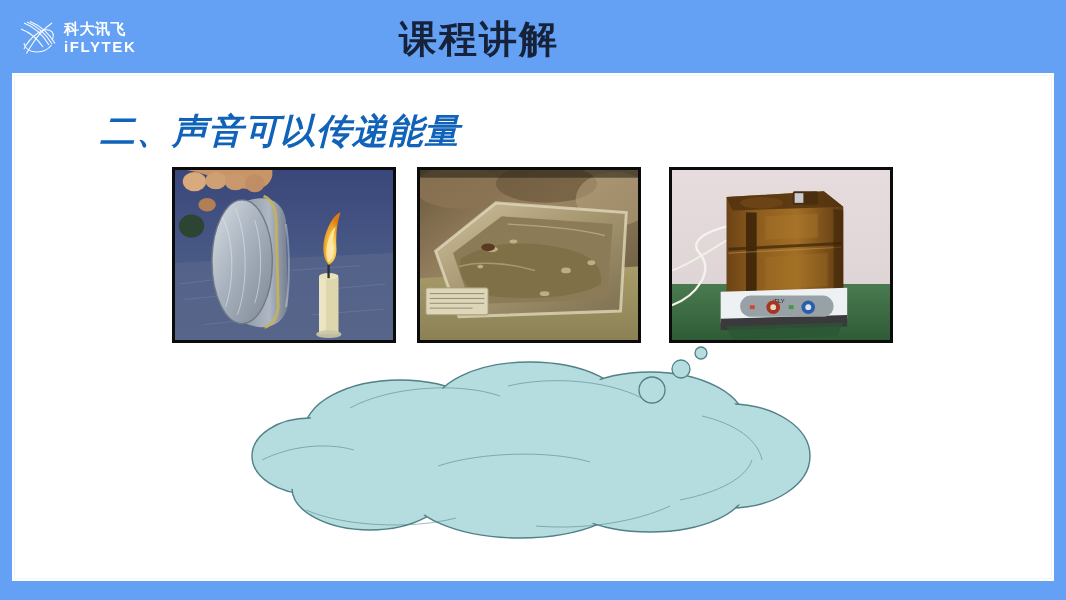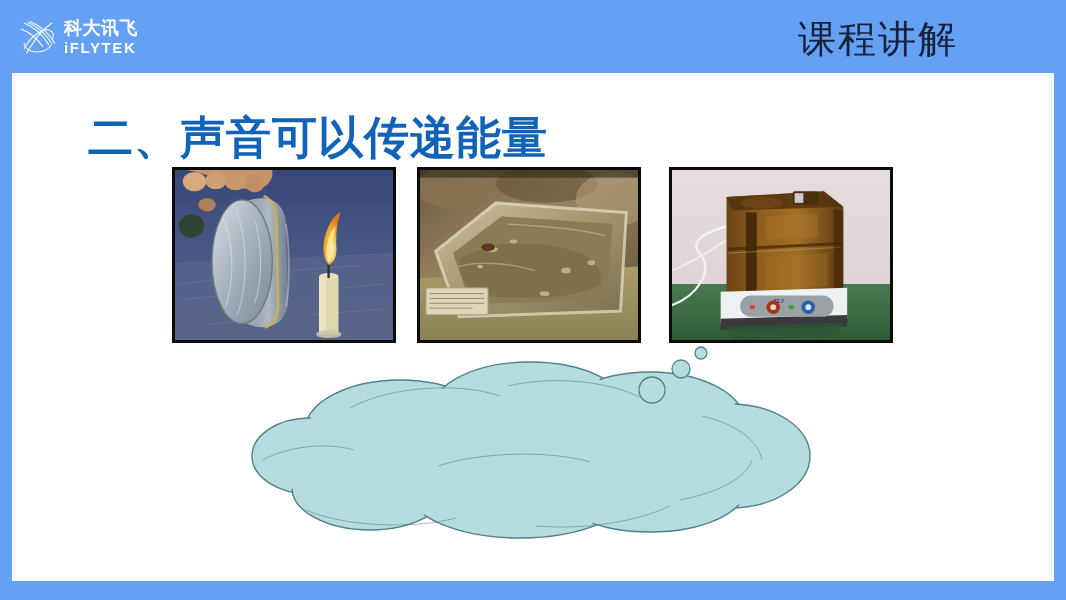--- a/index.html
+++ b/index.html
@@ -67,57 +67,58 @@
     flex: 0 0 auto;
   }
   .logo-text {
     display: flex;
     flex-direction: column;
     justify-content: center;
     line-height: 1;
   }
   .logo-cn {
     color: #ffffff;
-    font-size: 18px;
+    font-size: 15px;
     font-weight: bold;
     letter-spacing: 0.5px;
     white-space: nowrap;
   }
   .logo-en {
     color: #ffffff;
     font-size: 15px;
     font-weight: bold;
     letter-spacing: 1.6px;
     margin-top: 3px;
     white-space: nowrap;
   }
 
   
   .slide-title {
     position: absolute;
     left: 0; top: 14px;
     width: 958px;
-    text-align: right;
+    text-align: center;
     font-size: 38px;
-    font-weight: normal;
+    font-weight: bold;
     color: #16213a;
     letter-spacing: 2px;
     font-family: "DejaVu Sans", "Liberation Sans", sans-serif;
   }
 
   
   .section-heading {
     position: absolute;
-    left: 88px; top: 108px;
-    font-size: 45px;
+    left: 100px; top: 108px;
+    font-size: 35px;
     font-weight: bold;
     color: #1163BA;
     letter-spacing: 1px;
     white-space: nowrap;
     font-family: "DejaVu Sans", "Liberation Sans", sans-serif;
+    font-style: italic;
   }
 
   
   .photo {
     position: absolute;
     top: 167px;
     width: 224px;
     height: 176px;
     border: 3px solid #0b0b0b;
     box-sizing: border-box;

